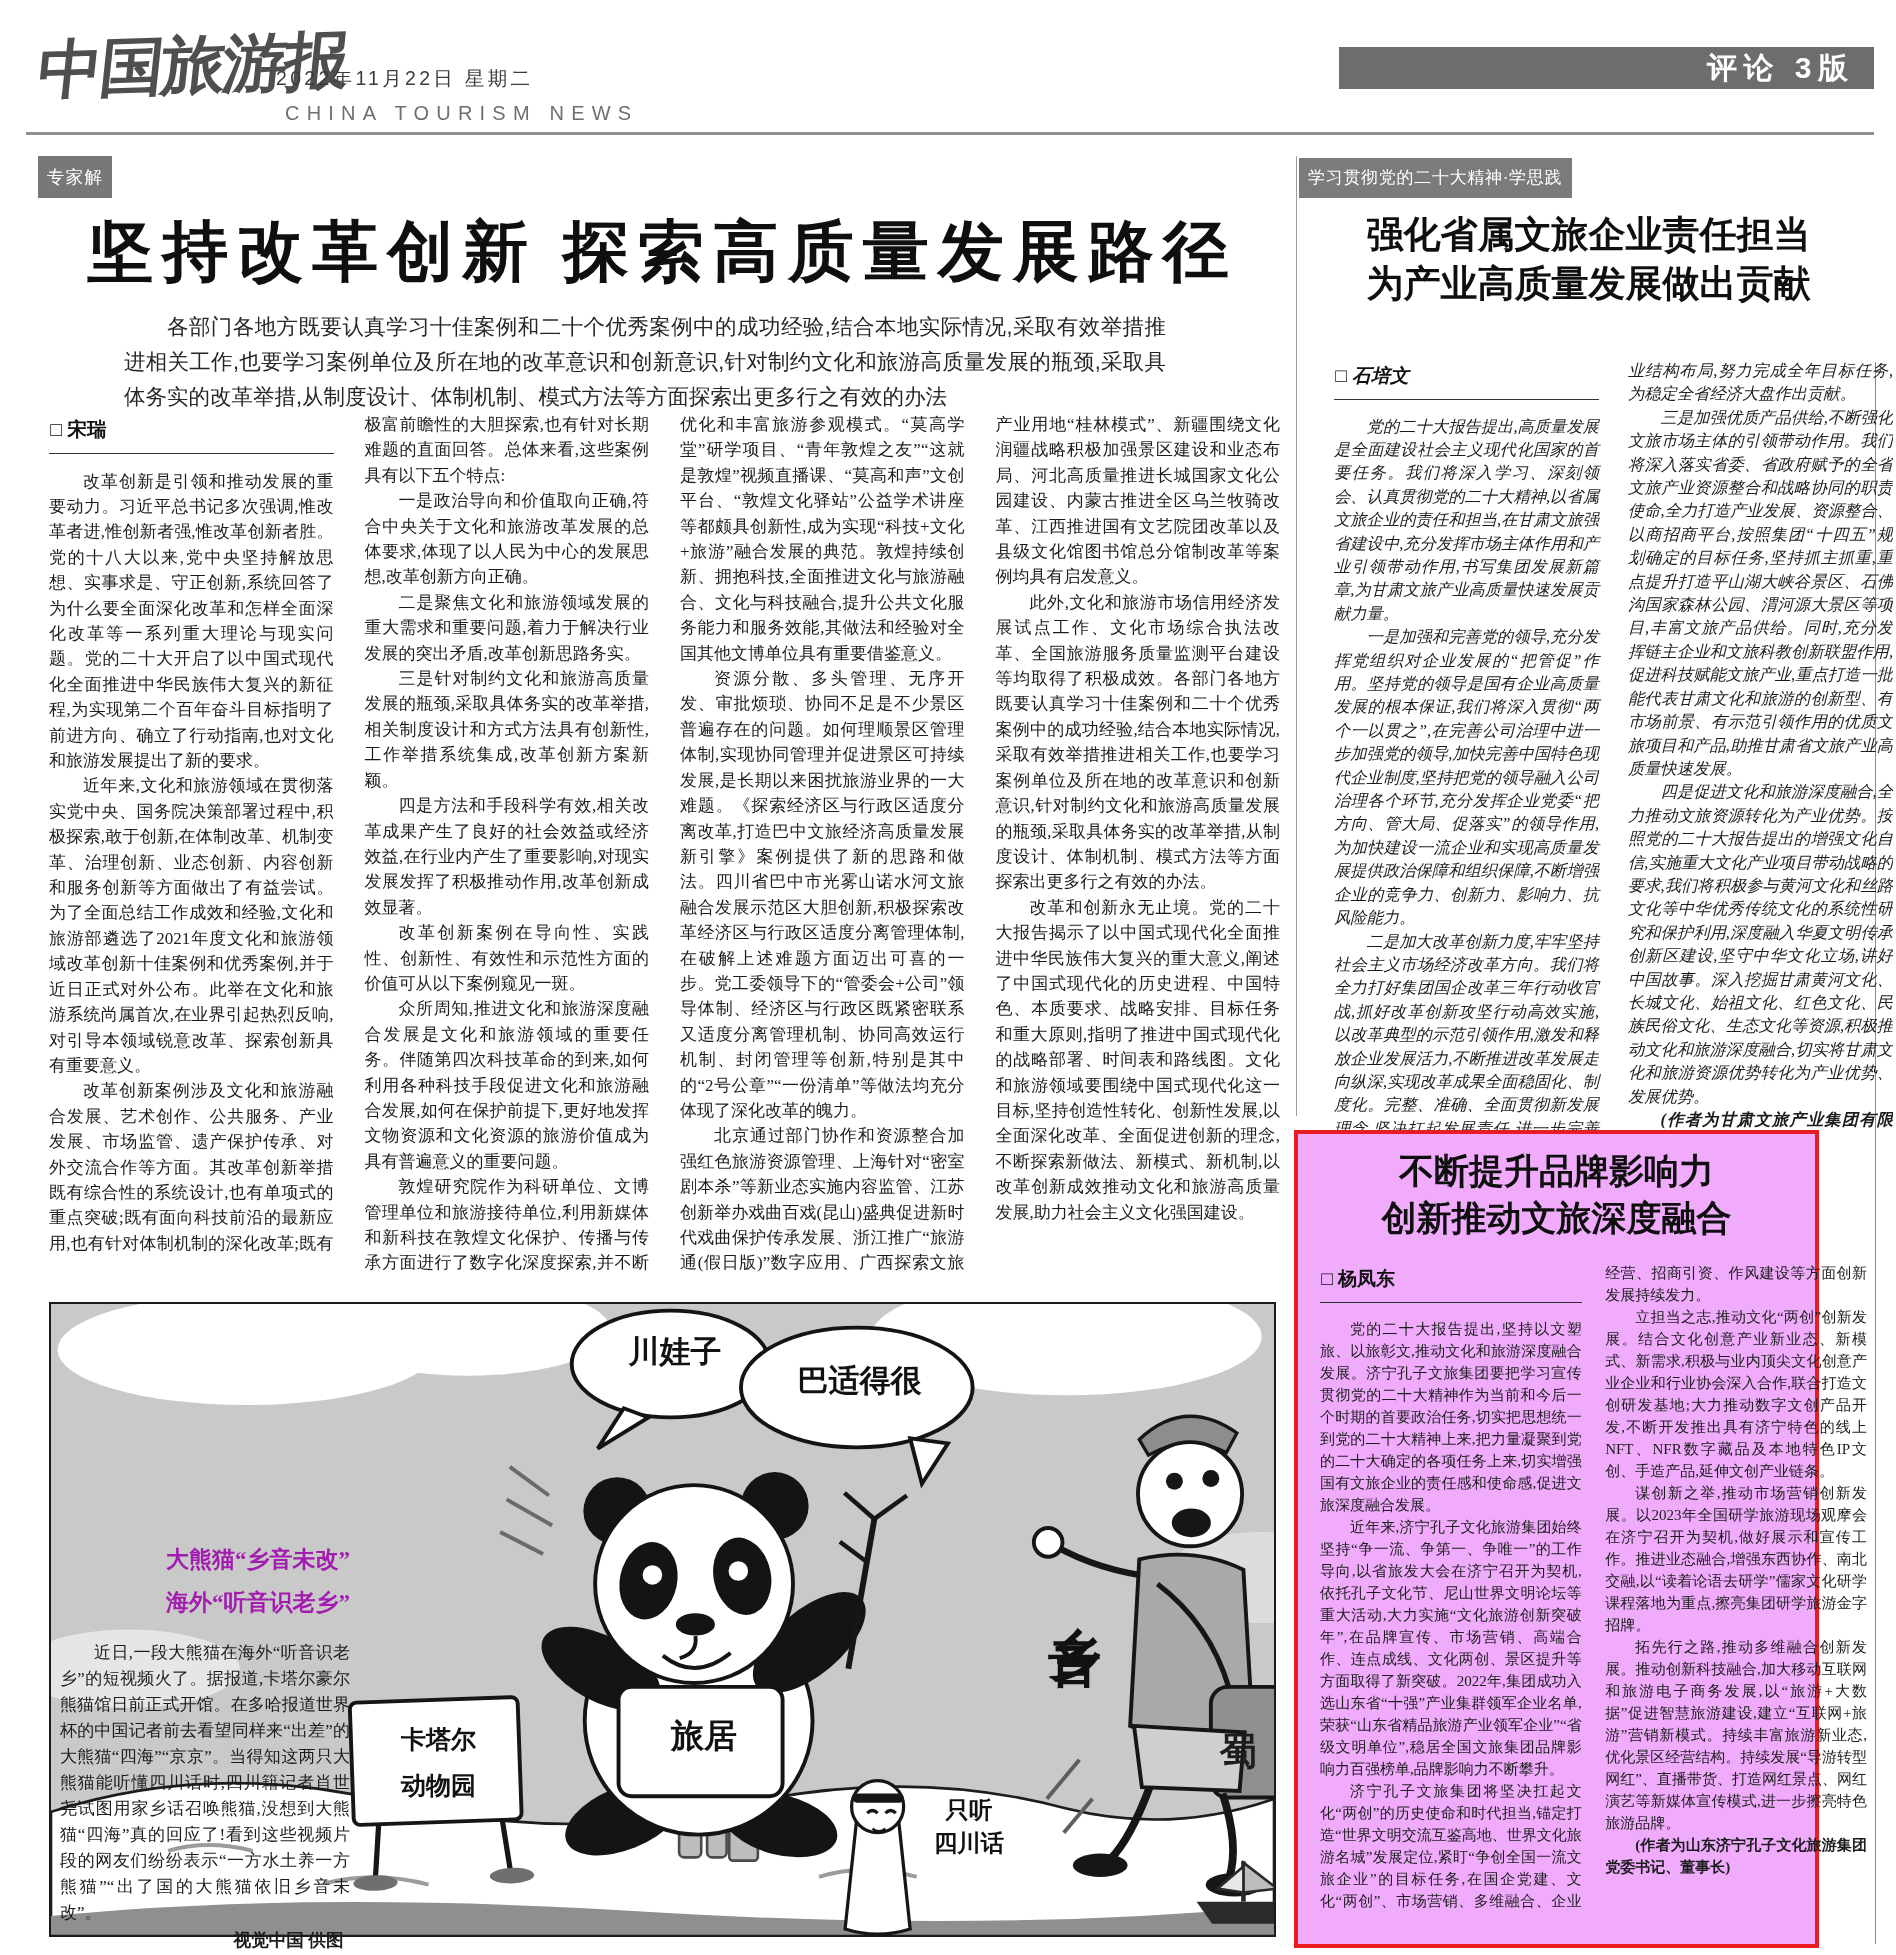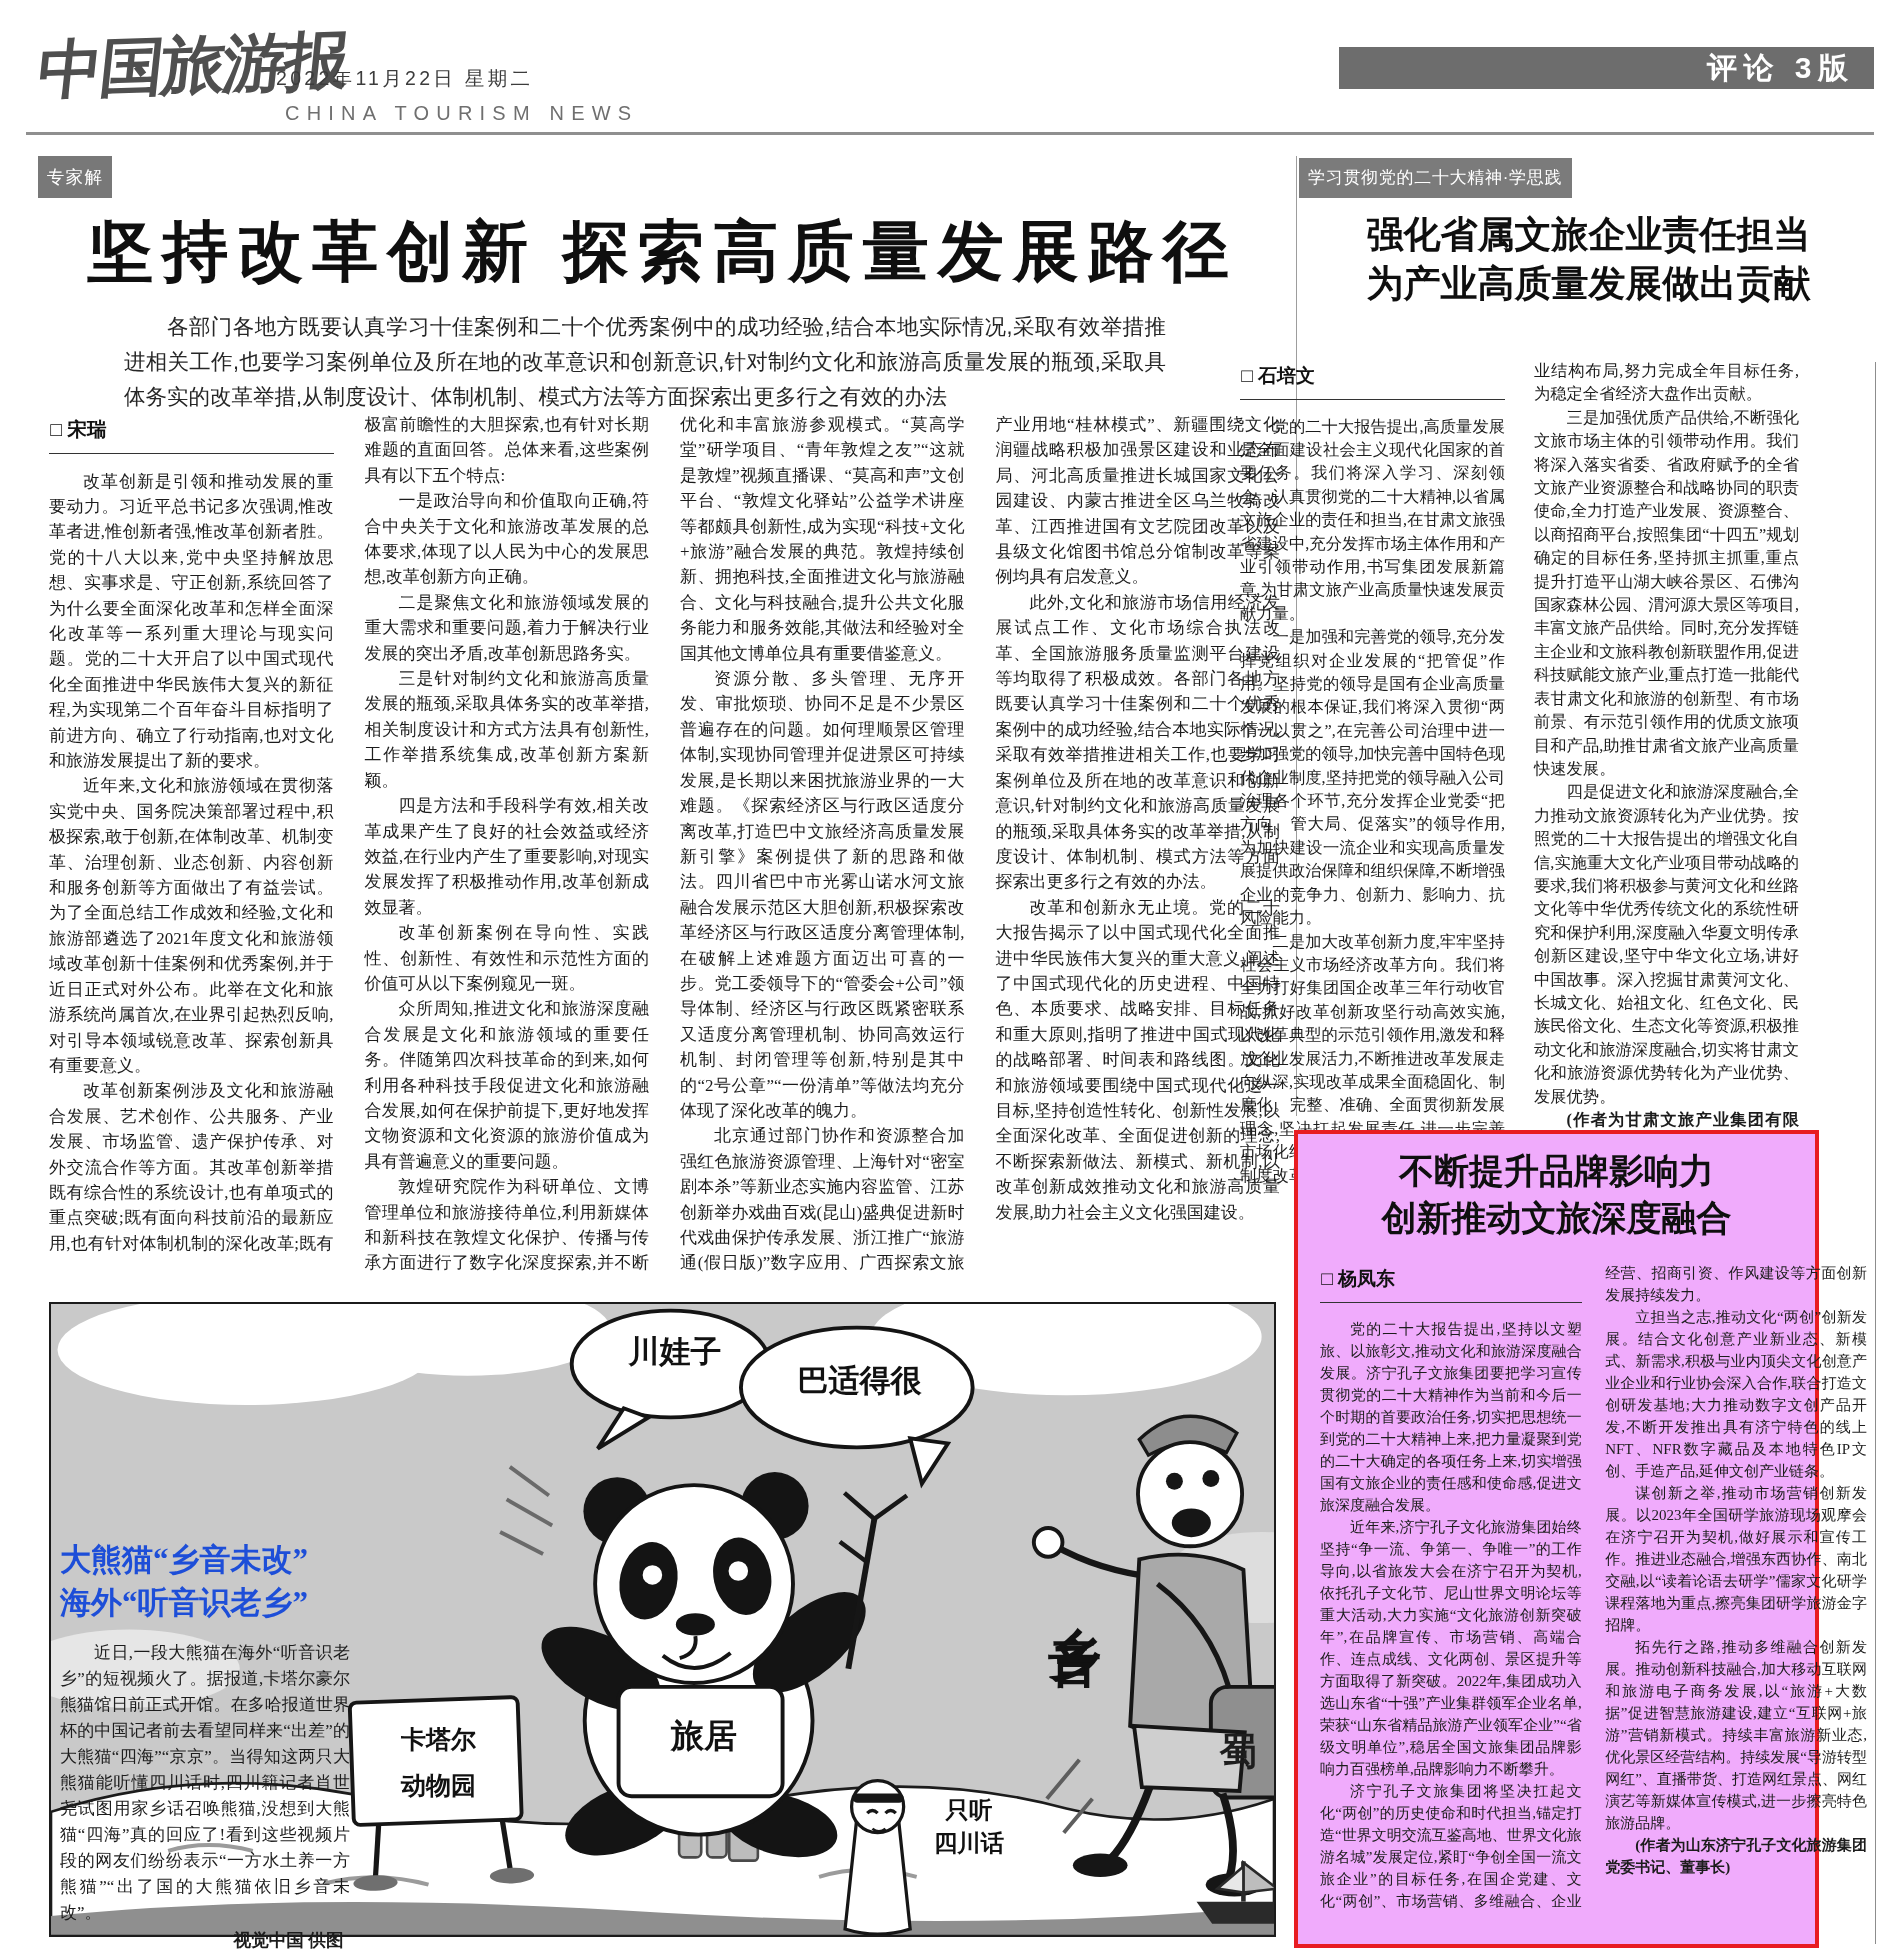--- a/index.html
+++ b/index.html
@@ -37,40 +37,40 @@
   
   .vert-divider{left:1296px;top:156px;width:1.3px;height:960px;background:#9d9d9d;}
   .right-rule{left:1875px;top:362px;width:1.3px;height:1582px;background:#8d8d8d;}
 
   
   .kicker{left:1299px;top:158px;width:273px;height:40px;background:#7b7b7b;color:#fff;
         font-size:17px;line-height:40px;padding-left:9px;box-sizing:border-box;letter-spacing:0.7px;
         font-family:"Liberation Sans","DejaVu Sans",sans-serif;}
   .study-headline{left:1302px;top:210px;width:573px;text-align:center;font-size:37px;line-height:49px;
         font-weight:900;color:#0f0f0f;}
-  .study-cols{left:1240px;top:359px;width:559px;height:830px;column-count:2;column-gap:29px;
-        column-fill:auto;overflow:hidden;}
+  .study-cols{left:1334px;top:359px;width:559px;height:830px;column-count:2;column-gap:29px;
+        column-fill:auto;overflow:hidden;font-style:italic;}
   .study-cols p{margin:0;font-size:16.3px;line-height:23.4px;text-align:justify;text-indent:2em;}
   .study-cols .byline,.brand-cols .byline{font-size:19px;}
 
   
   .red-box{left:1294px;top:1130px;width:525px;height:818px;border:4.6px solid #e81c22;
         box-sizing:border-box;background:#f0abfc;}
   .brand-headline{left:0;top:14.3px;width:100%;text-align:center;font-size:35px;line-height:47px;
         font-weight:900;color:#0f0f0f;}
   .brand-cols{left:22px;top:128px;width:547px;height:668px;column-count:2;column-gap:23.4px;
         column-fill:auto;overflow:hidden;}
   .brand-cols p{margin:0;font-size:15px;line-height:22px;text-align:justify;text-indent:2em;}
 
   
   .cartoon-box{left:49px;top:1302px;width:1227px;height:635px;border:2px solid #1b1b1b;
         box-sizing:border-box;background:#cccccc;}
   .cartoon-svg{position:absolute;left:0;top:0;width:100%;height:100%;}
   .panda-art{position:absolute;left:9px;top:234px;width:290px;}
-  .panda-title{font-size:31px;font-weight:900;text-align:left;line-height:43px;color:#1d4ed8;}
+  .panda-title{font-size:23px;font-weight:900;text-align:right;line-height:43px;color:#a21caf;}
   .panda-body{margin-top:15.6px;font-size:17px;line-height:26px;text-align:justify;text-indent:2em;}
   .panda-credit{margin-top:2.6px;font-size:17.6px;font-weight:bold;text-align:right;padding-right:6.5px;}
 
   .c-label{position:absolute;font-weight:bold;color:#111;text-align:center;
         font-family:"Liberation Sans","DejaVu Sans",sans-serif;}
   .lbl-bubble-left{left:559px;top:27px;width:130px;font-size:31px;}
   .lbl-bubble-right{left:724px;top:56px;width:169px;font-size:31px;}
   .lbl-sign{left:311px;top:412px;width:153px;font-size:25px;line-height:46px;}
   .lbl-bag{left:588px;top:410px;width:130px;font-size:33px;}
   .lbl-accent{left:988px;top:279px;font-size:53px;writing-mode:vertical-rl;letter-spacing:6.5px;

